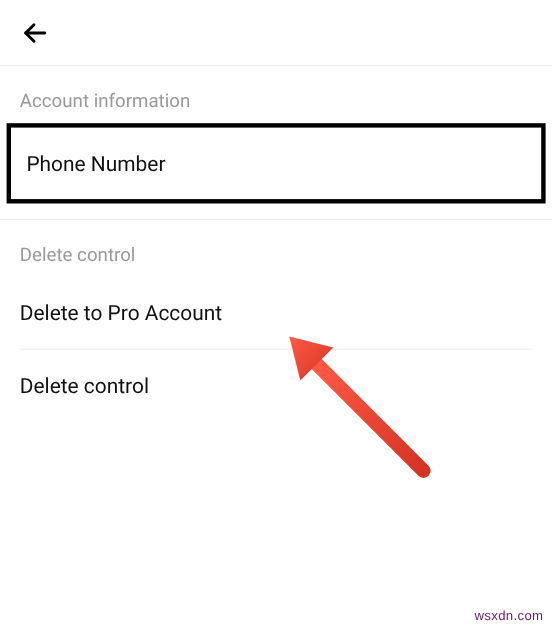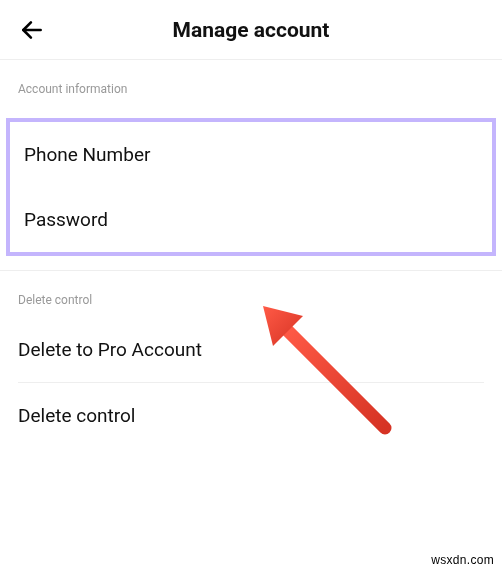--- a/index.html
+++ b/index.html
@@ -33,35 +33,35 @@
     .title {
       flex: 1;
       text-align: center;
       font-weight: 700;
       font-size: 21px;
       color: #111;
       margin-right: 36px;
     }
     .section-header {
       padding: 22px 18px 10px 18px;
-      font-size: 12px;
+      font-size: 17px;
       color: #999;
     }
     .row {
       display: flex;
       align-items: center;
       justify-content: space-between;
       padding: 21px 18px;
       font-size: 19px;
       color: #111;
       cursor: pointer;
     }
     .info-box {
-      border: 4px solid #c4b5fd;
-      margin: 12px 6px;
+      border: 4px solid #000000;
+      margin: 0 6px;
       position: relative;
     }
     .info-box .row {
       padding-left: 14px;
       padding-right: 14px;
     }
     .divider {
       height: 1px;
       background: #eee;
       margin: 0 18px;
@@ -91,46 +91,42 @@
       width: 150px;
       height: 150px;
       pointer-events: none;
       z-index: 10;
     }
     .watermark {
       position: absolute;
       bottom: 4px;
       right: 8px;
       font-size: 12px;
-      color: #000000;
+      color: #701a75;
       font-family: Arial, sans-serif;
       letter-spacing: 0.3px;
     }
   </style>
 </head>
 <body>
 
 <div class="header">
   <div class="back-button">
     <svg width="26" height="26" viewBox="0 0 24 24" fill="none" stroke="#000" stroke-width="2.4" stroke-linecap="round" stroke-linejoin="round">
       <line x1="20" y1="12" x2="4" y2="12"></line>
       <polyline points="11 5 4 12 11 19"></polyline>
     </svg>
   </div>
-  <div class="title">Manage account</div>
 </div>
 
 <div class="section-header">Account information</div>
 
 <div class="info-box">
   <div class="row">
     <span>Phone Number</span>
-  </div>
-  <div class="row">
-    <span>Password</span>
   </div>
 </div>
 
 <div class="divider-full"></div>
 
 <div class="section-header">Delete control</div>
 
 <div class="row">
   <span>Delete to Pro Account</span>
 </div>

